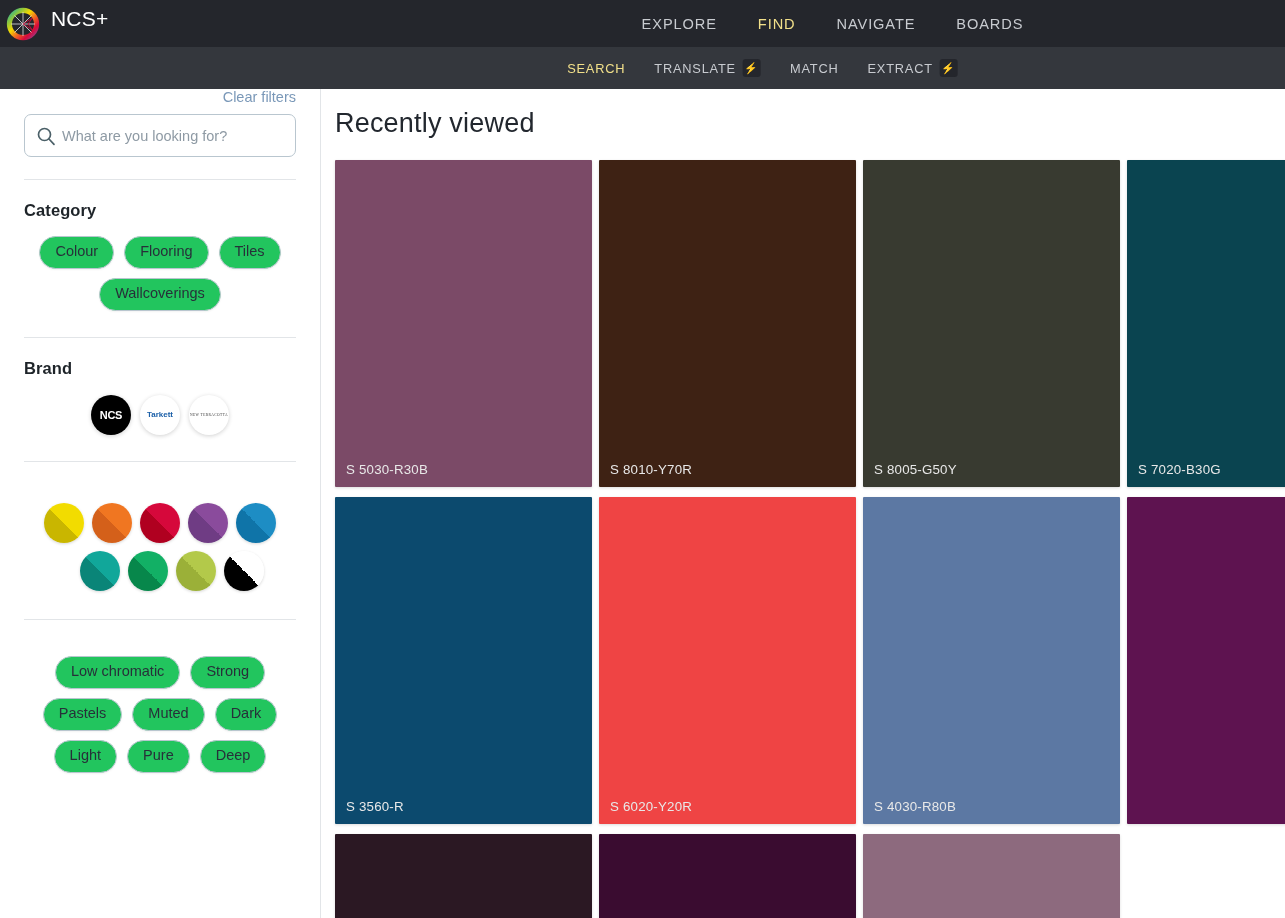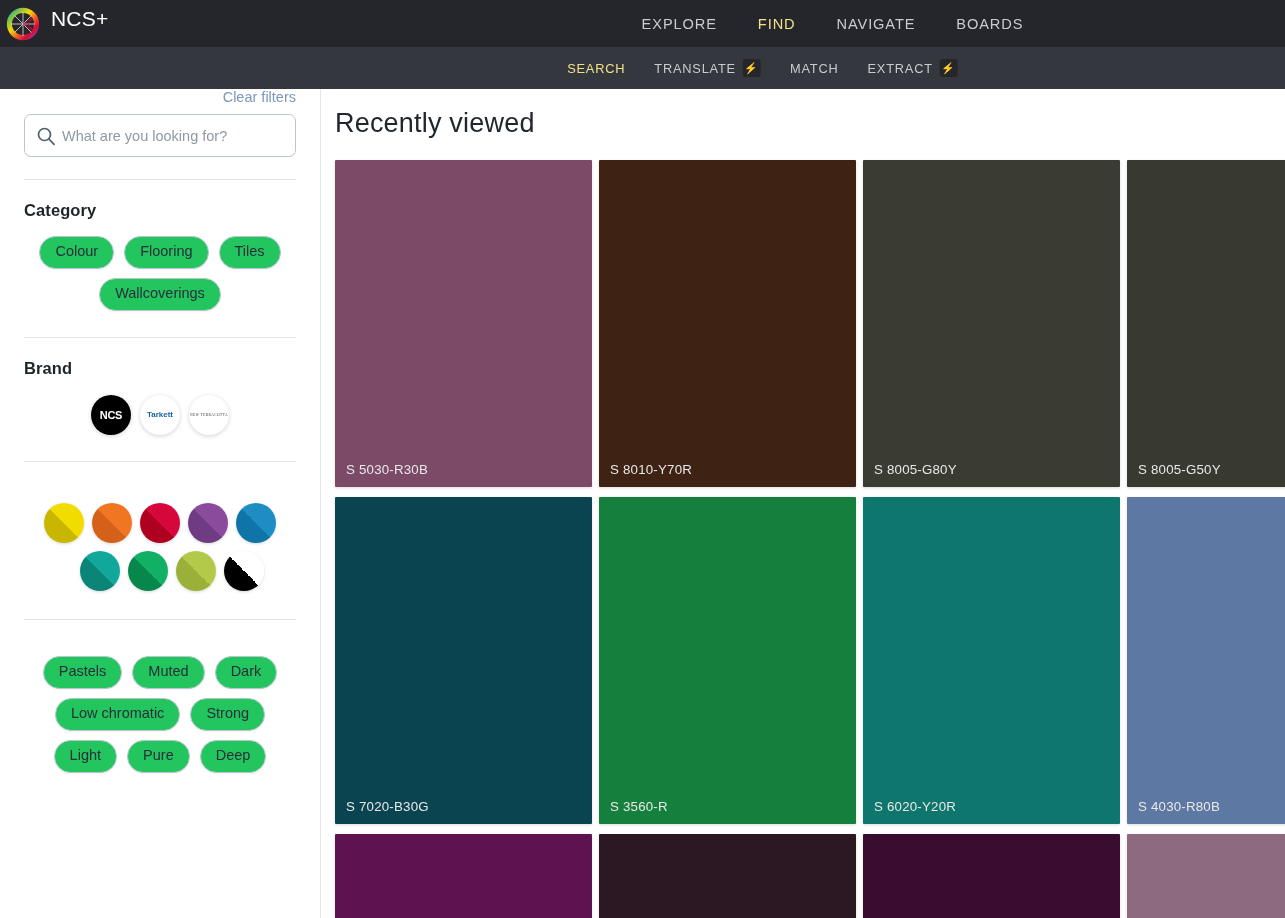--- a/index.html
+++ b/index.html
@@ -381,27 +381,27 @@
             <span class="hue-swatch" style="background: linear-gradient(45deg, rgb(0, 0, 0) 0%, rgb(0, 0, 0) 50%, rgb(255, 255, 255) 50%, rgb(255, 255, 255) 100%);"></span>
           </div>
         </div>
       </div>
 
       <div class="divider" style="margin-top:28px"></div>
 
       <div class="filter-section">
         <div class="nuance-rows">
           <div class="nuance-line">
+            <span class="chip">Low chromatic</span>
+            <span class="chip">Strong</span>
+          </div>
+          <div class="nuance-line">
             <span class="chip">Pastels</span>
             <span class="chip">Muted</span>
             <span class="chip">Dark</span>
-          </div>
-          <div class="nuance-line">
-            <span class="chip">Low chromatic</span>
-            <span class="chip">Strong</span>
           </div>
           <div class="nuance-line">
             <span class="chip">Light</span>
             <span class="chip">Pure</span>
             <span class="chip">Deep</span>
           </div>
         </div>
       </div>
 
     </div>
@@ -409,33 +409,30 @@
 
   <main class="main">
     <h1 class="main-title">Recently viewed</h1>
     <div class="tile-grid" id="tile-grid">
         <div class="tile" style="background: rgb(123, 74, 103);">
           <span class="tile-label">S 5030-R30B</span>
         </div>
         <div class="tile" style="background: rgb(62, 34, 20);">
           <span class="tile-label">S 8010-Y70R</span>
         </div>
-        <div class="tile" style="background: rgb(59, 60, 49);">
-          <span class="tile-label">S 8005-G80Y</span>
-        </div>
         <div class="tile" style="background: rgb(56, 58, 48);">
           <span class="tile-label">S 8005-G50Y</span>
         </div>
         <div class="tile" style="background: rgb(10, 68, 80);">
           <span class="tile-label">S 7020-B30G</span>
         </div>
-        <div class="tile" style="background: #15803d;">
+        <div class="tile" style="background: #0c4a6e;">
           <span class="tile-label">S 3560-R</span>
         </div>
-        <div class="tile" style="background: #0f766e; padding-left: 10px;">
+        <div class="tile" style="background: #ef4444; padding-left: 10px;">
           <span class="tile-label">S 6020-Y20R</span>
         </div>
         <div class="tile" style="background: rgb(92, 120, 163);">
           <span class="tile-label">S 4030-R80B</span>
         </div>
         <div class="tile" style="background: rgb(94, 19, 80);"></div>
         <div class="tile" style="background: rgb(43, 24, 35);"></div>
         <div class="tile" style="background: rgb(58, 12, 48);"></div>
         <div class="tile" style="background: rgb(141, 106, 126);"></div>
       </div>

